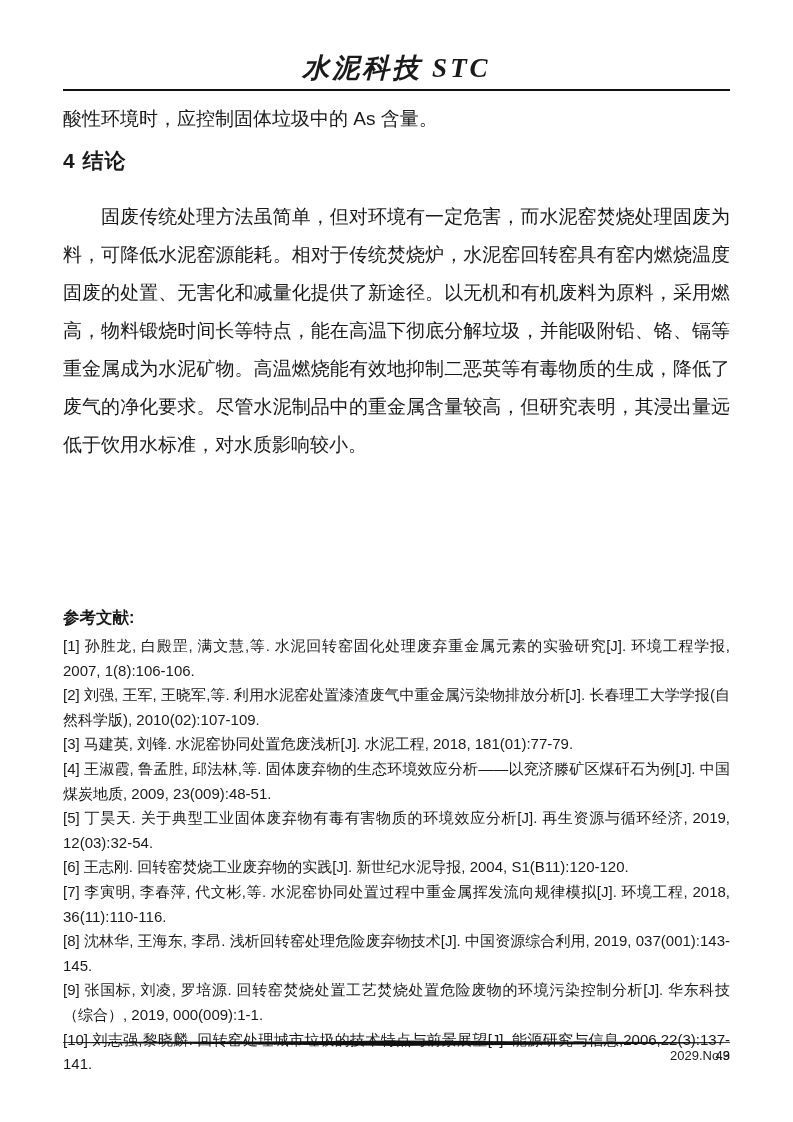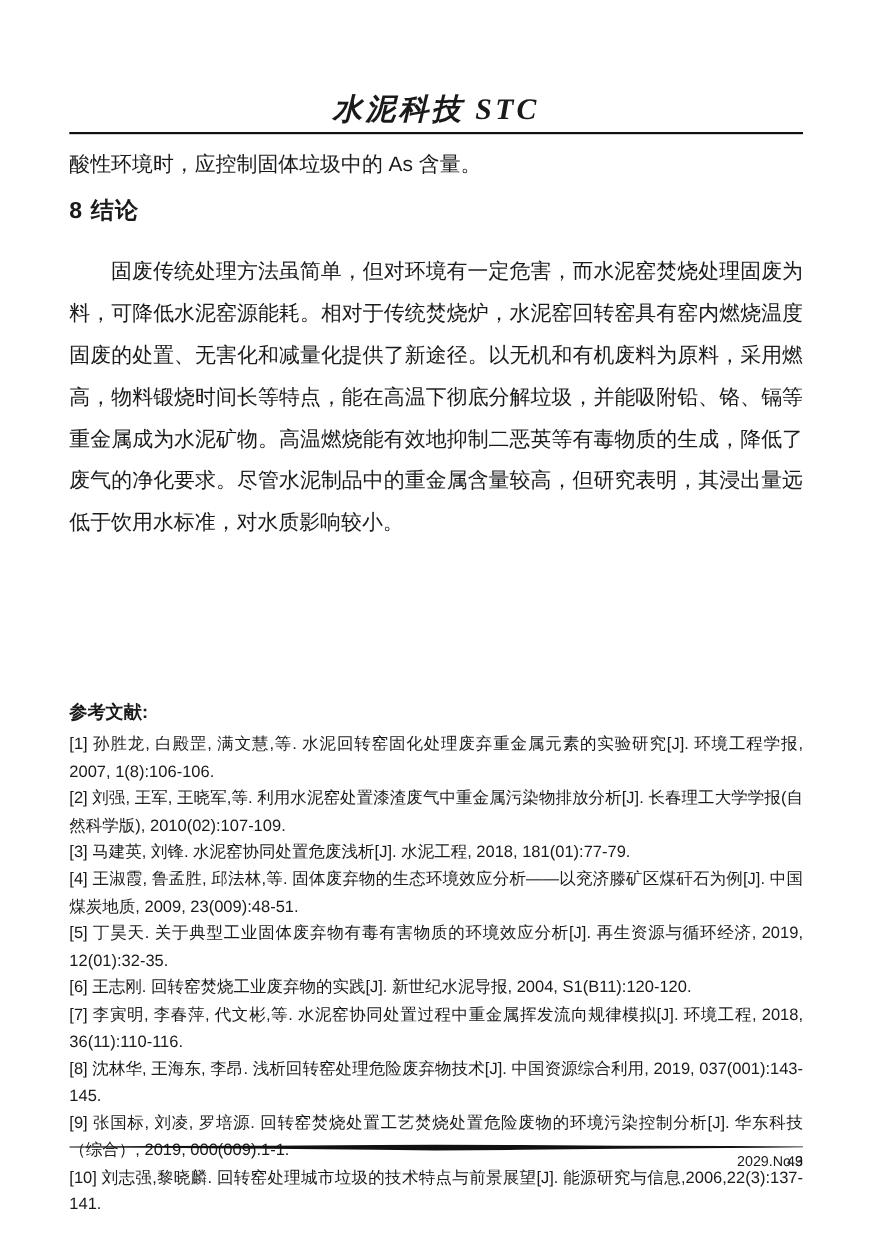--- a/index.html
+++ b/index.html
@@ -11,21 +11,21 @@
     background: #ffffff;
     color: #1a1a1a;
     font-family: "Liberation Sans", sans-serif;
     overflow: hidden;
     box-sizing: border-box;
   }
   .content { padding: 0 63px; }
 
   
   .header {
-    padding-top: 83px;
+    padding-top: 52px;
     padding-bottom: 5px;
     border-bottom: 2.5px solid #111111;
   }
   .journal-title {
     text-align: center;
     font-family: "Liberation Serif", serif;
     font-style: italic;
     font-weight: bold;
     font-size: 27px;
     letter-spacing: 3px;
@@ -104,39 +104,39 @@
 
 <div class="page">
   <div class="content">
 
     <div class="header">
       <div class="journal-title">水泥科技 STC</div>
     </div>
 
     <div class="intro-line">酸性环境时，应控制固体垃圾中的 As 含量。</div>
 
-    <div class="section-heading">8 结论</div>
+    <div class="section-heading">4 结论</div>
 
     <div class="paragraph">
       <div class="para-line first">固废传统处理方法虽简单，但对环境有一定危害，而水泥窑焚烧处理固废为</div>
       <div class="para-line">料，可降低水泥窑源能耗。相对于传统焚烧炉，水泥窑回转窑具有窑内燃烧温度</div>
       <div class="para-line">固废的处置、无害化和减量化提供了新途径。以无机和有机废料为原料，采用燃</div>
       <div class="para-line">高，物料锻烧时间长等特点，能在高温下彻底分解垃圾，并能吸附铅、铬、镉等</div>
       <div class="para-line">重金属成为水泥矿物。高温燃烧能有效地抑制二恶英等有毒物质的生成，降低了</div>
       <div class="para-line">废气的净化要求。尽管水泥制品中的重金属含量较高，但研究表明，其浸出量远</div>
       <div class="para-line last">低于饮用水标准，对水质影响较小。</div>
     </div>
 
     <div class="references">
       <div class="references-heading">参考文献:</div>
       <p class="reference-item">[1]  孙胜龙, 白殿罡, 满文慧,等. 水泥回转窑固化处理废弃重金属元素的实验研究[J]. 环境工程学报, 2007, 1(8):106-106.</p>
       <p class="reference-item">[2]  刘强, 王军, 王晓军,等. 利用水泥窑处置漆渣废气中重金属污染物排放分析[J]. 长春理工大学学报(自然科学版), 2010(02):107-109.</p>
       <p class="reference-item">[3]  马建英, 刘锋. 水泥窑协同处置危废浅析[J]. 水泥工程, 2018, 181(01):77-79.</p>
       <p class="reference-item">[4]  王淑霞, 鲁孟胜, 邱法林,等. 固体废弃物的生态环境效应分析——以兖济滕矿区煤矸石为例[J]. 中国煤炭地质, 2009, 23(009):48-51.</p>
-      <p class="reference-item">[5]  丁昊天. 关于典型工业固体废弃物有毒有害物质的环境效应分析[J]. 再生资源与循环经济, 2019, 12(01):32-35.</p>
+      <p class="reference-item">[5]  丁昊天. 关于典型工业固体废弃物有毒有害物质的环境效应分析[J]. 再生资源与循环经济, 2019, 12(03):32-54.</p>
       <p class="reference-item">[6]  王志刚. 回转窑焚烧工业废弃物的实践[J]. 新世纪水泥导报, 2004, S1(B11):120-120.</p>
       <p class="reference-item">[7]  李寅明, 李春萍, 代文彬,等. 水泥窑协同处置过程中重金属挥发流向规律模拟[J]. 环境工程, 2018, 36(11):110-116.</p>
       <p class="reference-item">[8]  沈林华, 王海东, 李昂. 浅析回转窑处理危险废弃物技术[J]. 中国资源综合利用, 2019, 037(001):143-145.</p>
       <p class="reference-item">[9]  张国标, 刘凌, 罗培源. 回转窑焚烧处置工艺焚烧处置危险废物的环境污染控制分析[J]. 华东科技（综合）, 2019, 000(009):1-1.</p>
       <p class="reference-item">[10]  刘志强,黎晓麟. 回转窑处理城市垃圾的技术特点与前景展望[J]. 能源研究与信息,2006,22(3):137-141.</p>
     </div>
 
   </div>
 
   <div class="footer">

